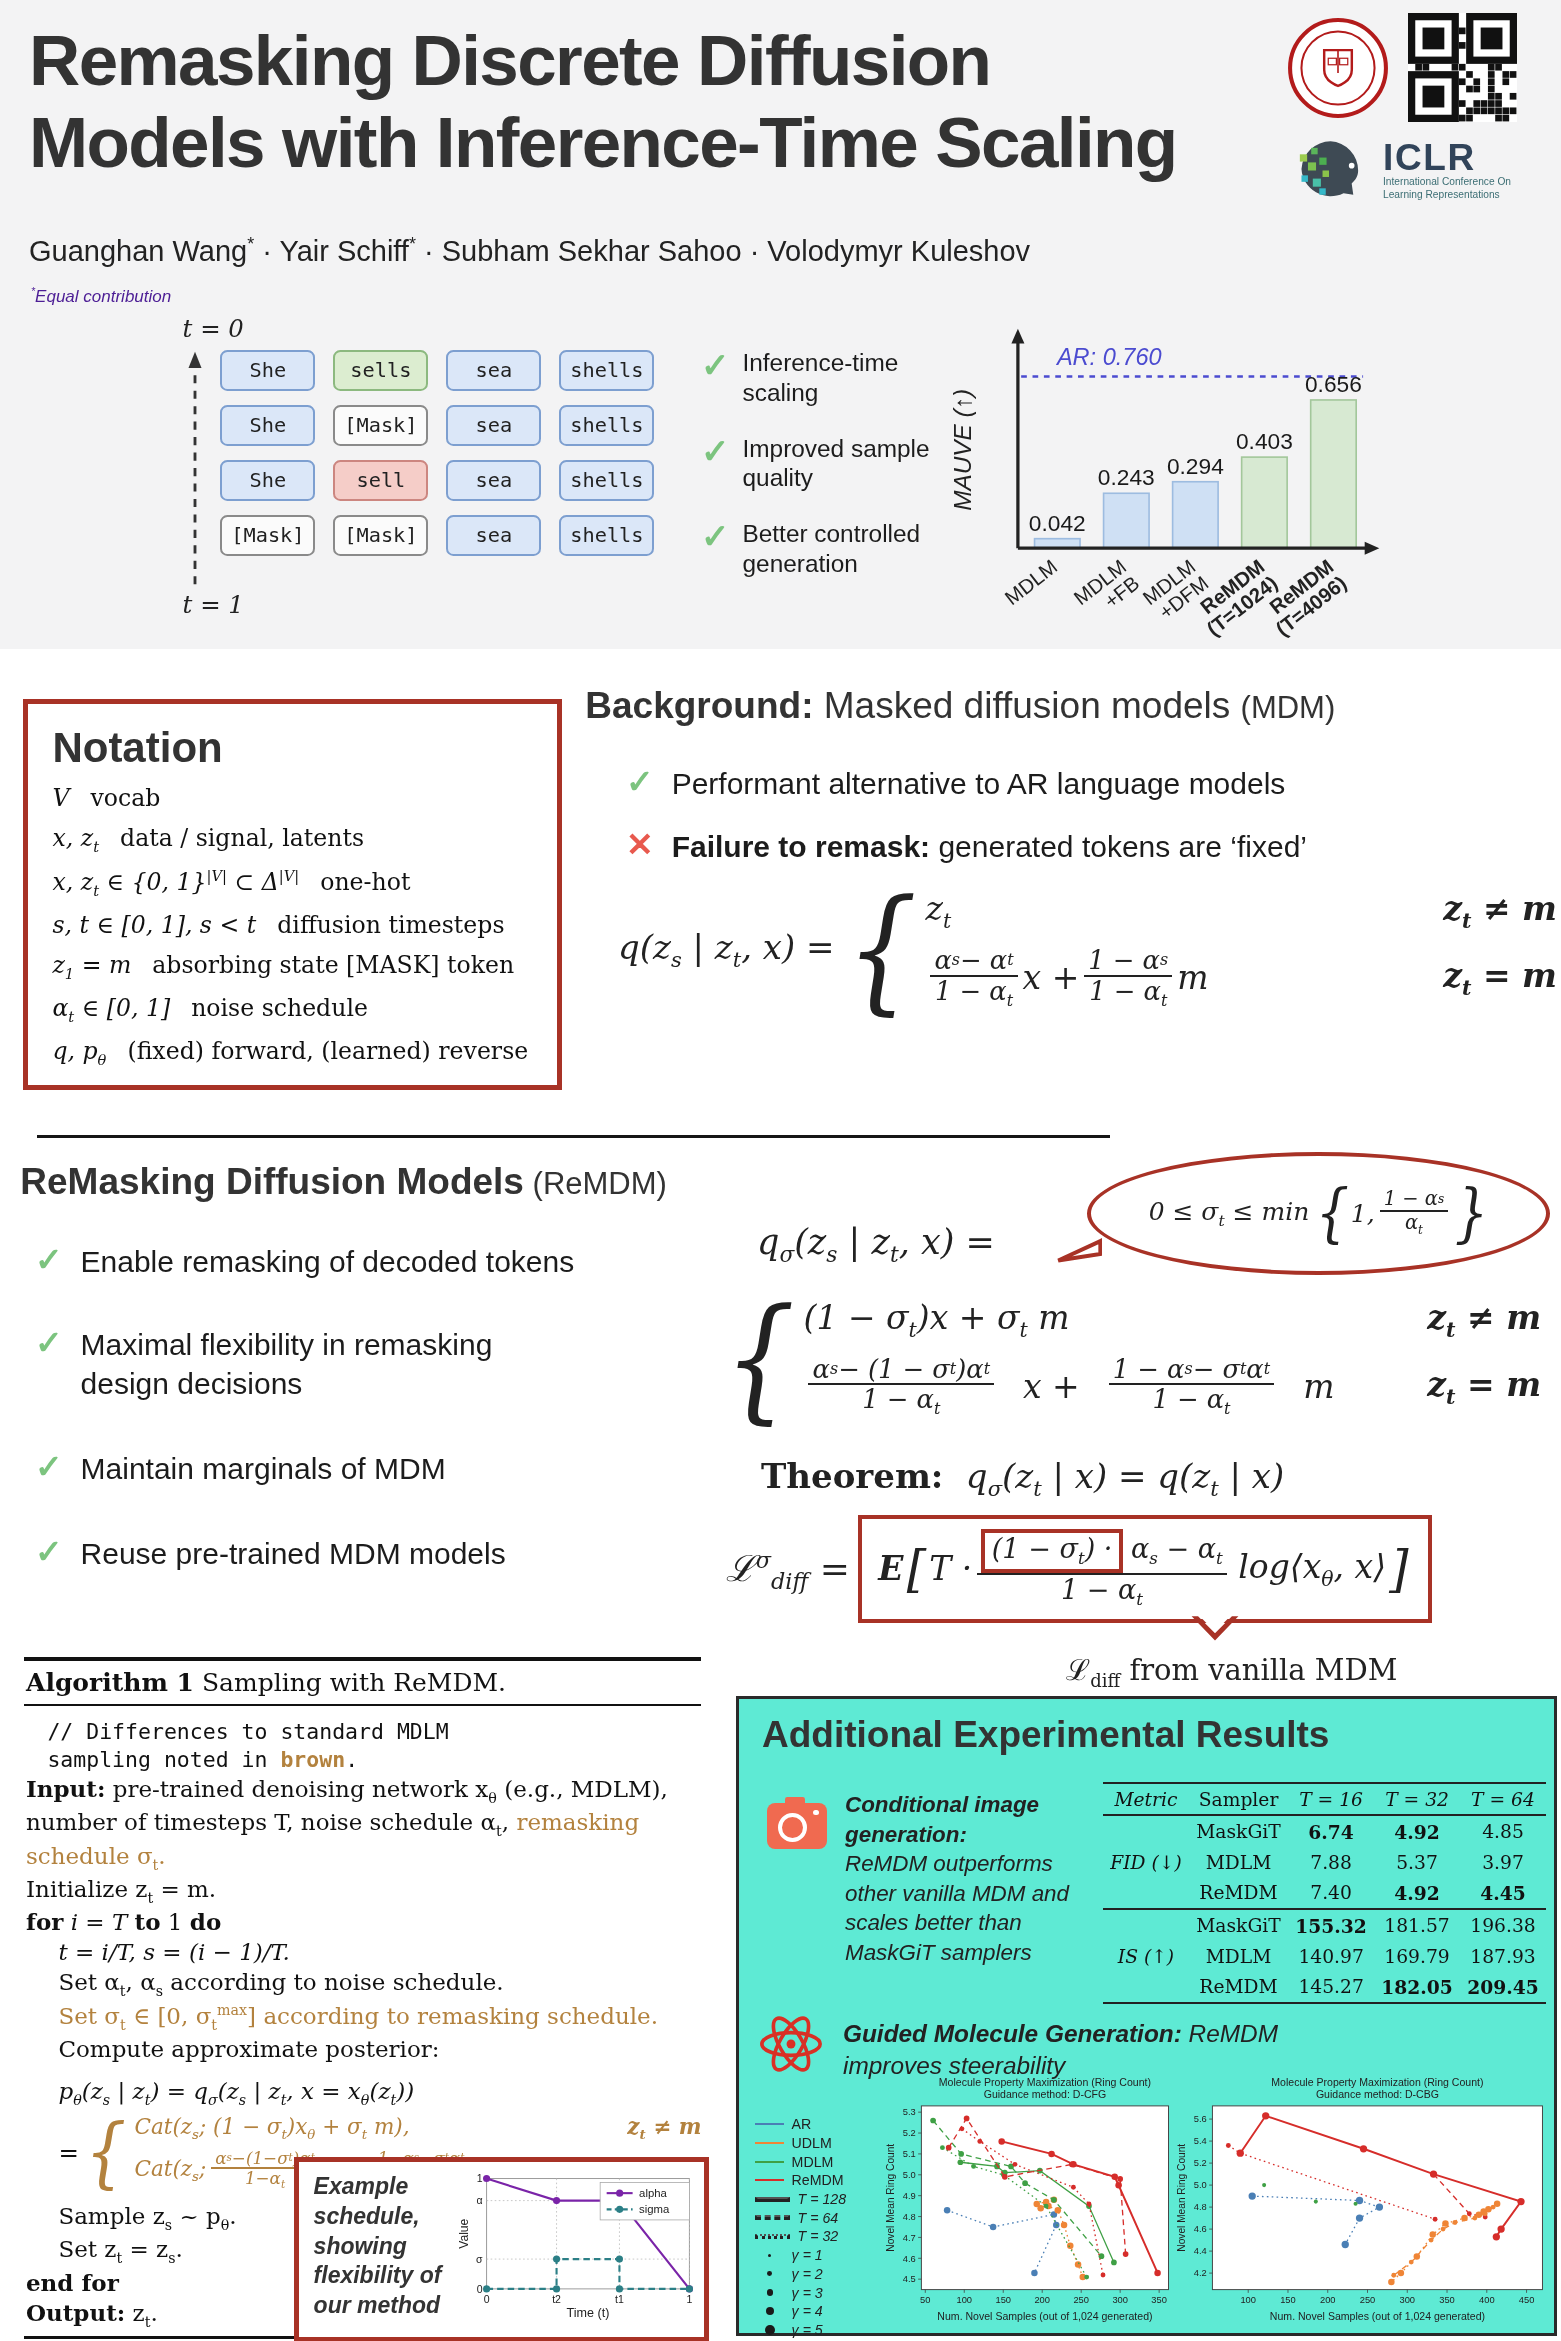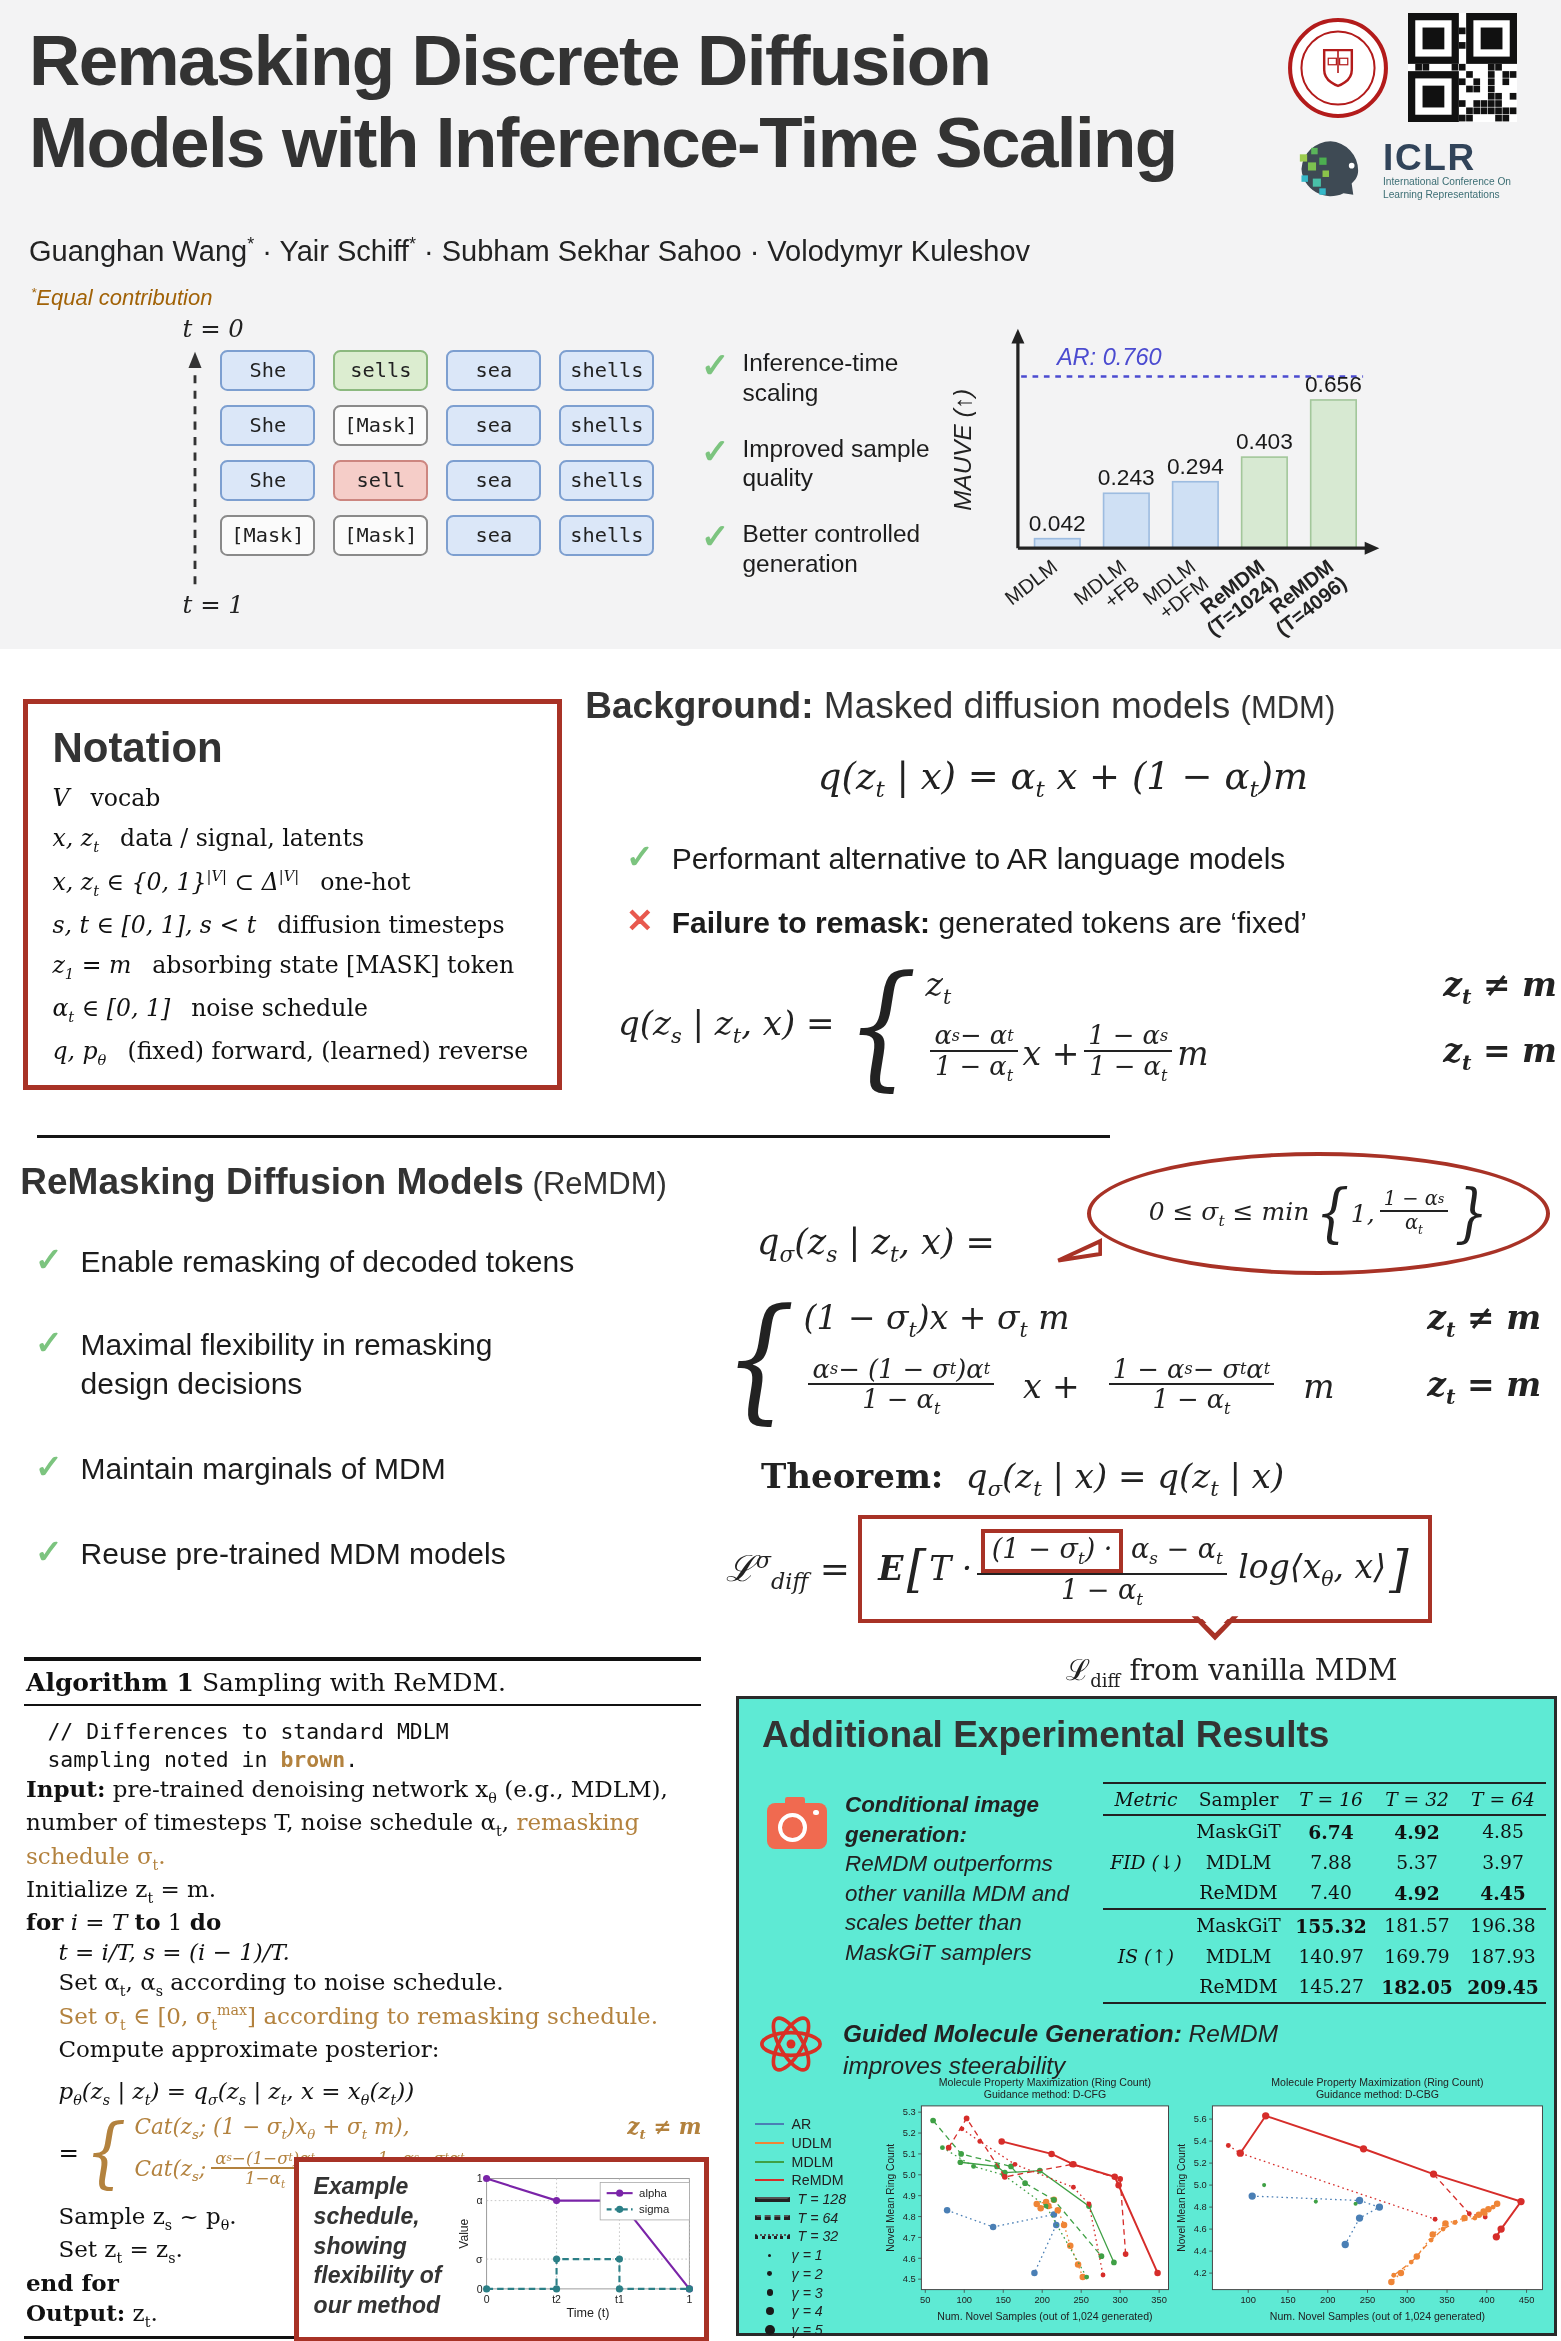--- a/index.html
+++ b/index.html
@@ -8,21 +8,21 @@
   .abs{position:absolute;}
   .m{font-family:"DejaVu Serif",serif;font-style:italic;}
   .mr{font-family:"DejaVu Serif",serif;font-style:normal;}
   .mono{font-family:"DejaVu Sans Mono",monospace;}
   .b{font-weight:700;}
   sub{font-size:62%;}
   sup{font-size:62%;}
   .band{background:#f3f3f4;}
   .title{font-size:71px;font-weight:700;line-height:1.16;letter-spacing:-1.6px;color:#333;}
   .authors{font-size:29px;color:#222;}
-  .equal{font-size:22px;font-style:italic;color:#a16207;}
+  .equal{font-size:17px;font-style:italic;color:#4c1d95;}
   .check{color:#7cc47f;font-weight:700;}
   .cross{color:#e8594e;font-weight:700;}
   .brown{color:#b3823e;}
   .tokrow{display:flex;gap:18px;margin-bottom:14px;}
   .tok{width:91px;height:37px;border-radius:7.3px;border:2px solid;display:flex;align-items:center;
        justify-content:center;font-family:"DejaVu Sans Mono",monospace;font-size:20.3px;color:#222;}
   .tok.blue{background:#dbe7f8;border-color:#7d9fd0;}
   .tok.green{background:#dcedd0;border-color:#8cb97f;}
   .tok.red{background:#f5cdc8;border-color:#cc8680;}
   .tok.mask{background:#fbfbfb;border-color:#8a8a8a;}
@@ -276,21 +276,20 @@
     </div>
     <div class="nrow m">
       <span>q, p<sub>θ</sub></span><span class="mr desc">(fixed) forward, (learned) reverse</span>
     </div>
   </div>
 
   <div class="abs" style="left:569px;top:685px;width:988px;">
     <div class="sechead" style="margin-left:16.3px;">
       <span class="b">Background:</span><span style="font-weight:400;"> Masked diffusion models </span><span class="paren">(MDM)</span>
     </div>
-    <div class="m" style="font-size:37px;text-align:center;margin-top:28px;">q(z<sub>t</sub> | x) = α<sub>t</sub> x + (1 − α<sub>t</sub>)m</div>
     <div class="bullet" style="margin-left:57px;margin-top:37px;">
       <span class="check">✓</span>
       <span class="txt">Performant alternative to AR language models</span>
     </div>
     <div class="bullet" style="margin-left:57px;margin-top:24.4px;">
       <span class="cross">✕</span>
       <span class="txt"><span class="b">Failure to remask:</span><span> generated tokens are ‘fixed’</span></span>
     </div>
     <div style="display:flex;align-items:center;margin-top:23px;margin-left:49px;">
       <span class="m" style="font-size:34px;">q(z<sub>s</sub> | z<sub>t</sub>, x) =</span>

